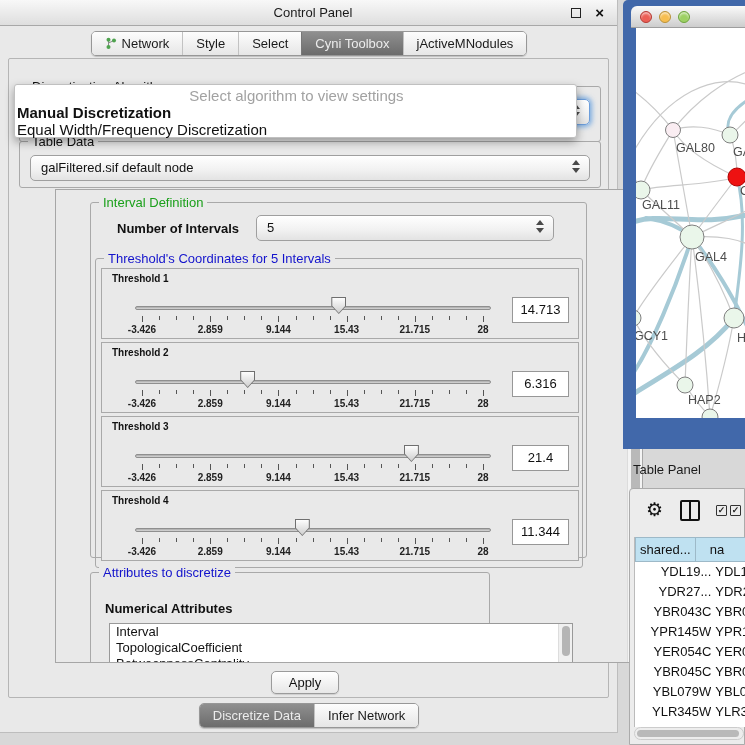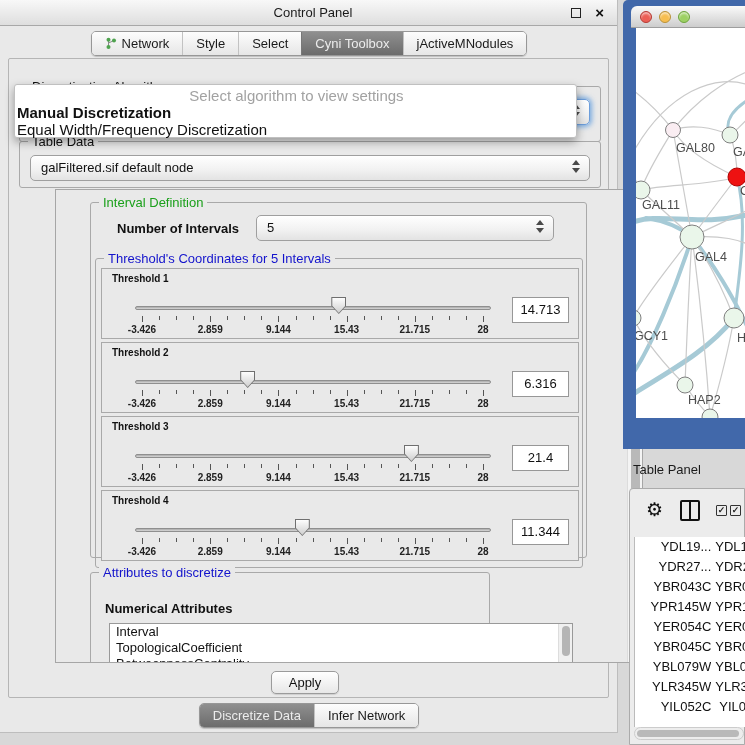--- a/index.html
+++ b/index.html
@@ -467,20 +467,24 @@
 </div>
 
 <div class="table-panel">
   <div class="tp-toolbar">
     <span class="gear">⚙</span>
     <span class="colicon"></span>
     <span class="cbx c1">✓</span>
     <span class="cbx c2">✓</span>
   </div>
   <div class="tp-table">
+    <div class="tp-head">
+      <div class="hc h1">shared...</div>
+      <div class="hc h2">na</div>
+    </div>
     <div>
         <div class="trow">
           <div class="tc tc1">YDL19...</div>
           <div class="tc tc2">YDL1</div>
         </div>
         <div class="trow">
           <div class="tc tc1">YDR27...</div>
           <div class="tc tc2">YDR2</div>
         </div>
         <div class="trow">

